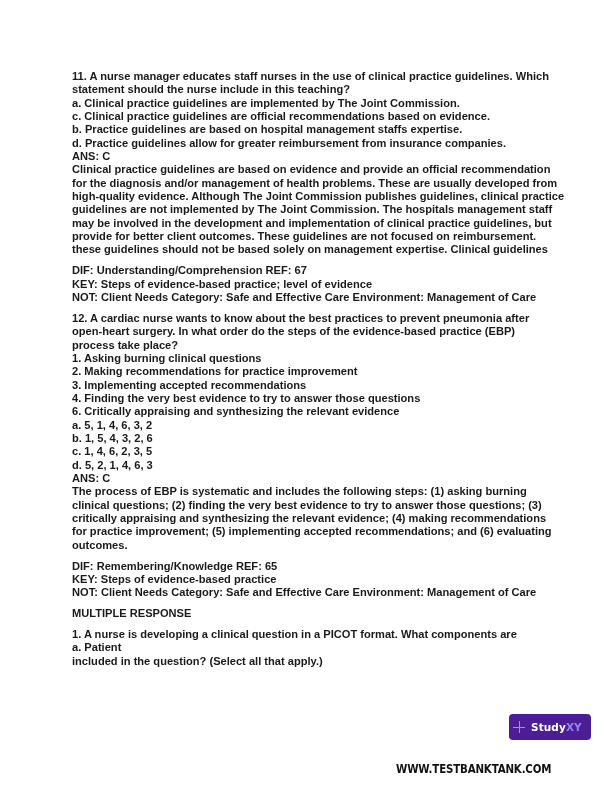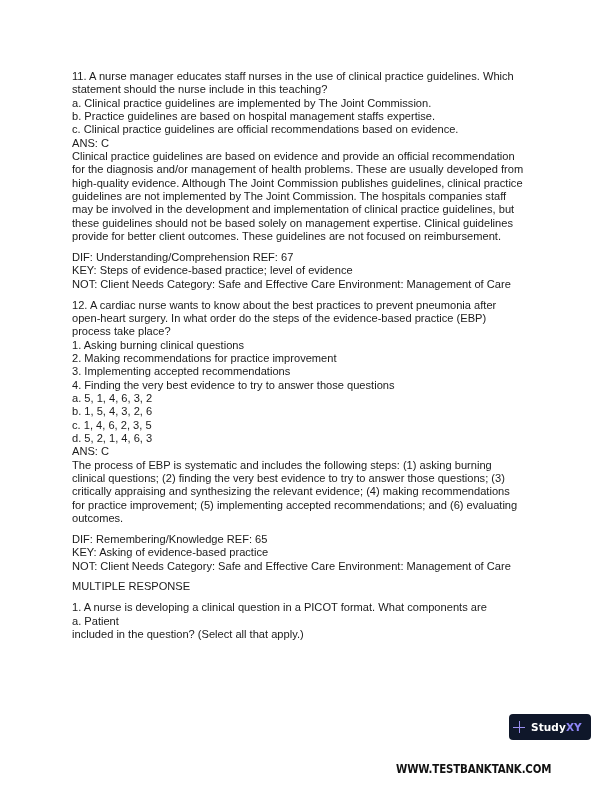--- a/index.html
+++ b/index.html
@@ -16,29 +16,29 @@
       color: #1a1a1a;
     }
     .page {
       position: absolute;
       left: 72px;
       top: 70px;
       width: 480px;
       font-size: 11.1px;
       line-height: 13.35px;
     }
-    .line { white-space: nowrap; display: block; }
+    .line { white-space: nowrap; display: block; font-weight: bold; }
     .gap { height: 7.5px; }
     .watermark {
       position: absolute;
       left: 509px;
       top: 714px;
       width: 82px;
       height: 26px;
-      background: #0f172a;
+      background: #4c1d95;
       border-radius: 4px;
       display: flex;
       align-items: center;
       box-sizing: border-box;
       padding-left: 4px;
     }
     .plus-icon {
       width: 12px;
       height: 12px;
       position: relative;
@@ -74,59 +74,61 @@
   </style>
 </head>
 <body>
 
 <div class="page">
 
   <div>
     <span class="line">11. A nurse manager educates staff nurses in the use of clinical practice guidelines. Which</span>
     <span class="line">statement should the nurse include in this teaching?</span>
     <span class="line">a. Clinical practice guidelines are implemented by The Joint Commission.</span>
+    <span class="line">c. Clinical practice guidelines are official recommendations based on evidence.</span>
     <span class="line">b. Practice guidelines are based on hospital management staffs expertise.</span>
-    <span class="line">c. Clinical practice guidelines are official recommendations based on evidence.</span>
+    <span class="line">d. Practice guidelines allow for greater reimbursement from insurance companies.</span>
     <span class="line">ANS: C</span>
     <span class="line">Clinical practice guidelines are based on evidence and provide an official recommendation</span>
     <span class="line">for the diagnosis and/or management of health problems. These are usually developed from</span>
     <span class="line">high-quality evidence. Although The Joint Commission publishes guidelines, clinical practice</span>
-    <span class="line">guidelines are not implemented by The Joint Commission. The hospitals companies staff</span>
+    <span class="line">guidelines are not implemented by The Joint Commission. The hospitals management staff</span>
     <span class="line">may be involved in the development and implementation of clinical practice guidelines, but</span>
+    <span class="line">provide for better client outcomes. These guidelines are not focused on reimbursement.</span>
     <span class="line">these guidelines should not be based solely on management expertise. Clinical guidelines</span>
-    <span class="line">provide for better client outcomes. These guidelines are not focused on reimbursement.</span>
     <div class="gap"></div>
     <span class="line">DIF: Understanding/Comprehension REF: 67</span>
     <span class="line">KEY: Steps of evidence-based practice; level of evidence</span>
     <span class="line">NOT: Client Needs Category: Safe and Effective Care Environment: Management of Care</span>
   </div>
 
   <div class="gap"></div>
 
   <div>
     <span class="line">12. A cardiac nurse wants to know about the best practices to prevent pneumonia after</span>
     <span class="line">open-heart surgery. In what order do the steps of the evidence-based practice (EBP)</span>
     <span class="line">process take place?</span>
     <span class="line">1. Asking burning clinical questions</span>
     <span class="line">2. Making recommendations for practice improvement</span>
     <span class="line">3. Implementing accepted recommendations</span>
     <span class="line">4. Finding the very best evidence to try to answer those questions</span>
+    <span class="line">6. Critically appraising and synthesizing the relevant evidence</span>
     <span class="line">a. 5, 1, 4, 6, 3, 2</span>
     <span class="line">b. 1, 5, 4, 3, 2, 6</span>
     <span class="line">c. 1, 4, 6, 2, 3, 5</span>
     <span class="line">d. 5, 2, 1, 4, 6, 3</span>
     <span class="line">ANS: C</span>
     <span class="line">The process of EBP is systematic and includes the following steps: (1) asking burning</span>
     <span class="line">clinical questions; (2) finding the very best evidence to try to answer those questions; (3)</span>
     <span class="line">critically appraising and synthesizing the relevant evidence; (4) making recommendations</span>
     <span class="line">for practice improvement; (5) implementing accepted recommendations; and (6) evaluating</span>
     <span class="line">outcomes.</span>
     <div class="gap"></div>
     <span class="line">DIF: Remembering/Knowledge REF: 65</span>
-    <span class="line">KEY: Asking of evidence-based practice</span>
+    <span class="line">KEY: Steps of evidence-based practice</span>
     <span class="line">NOT: Client Needs Category: Safe and Effective Care Environment: Management of Care</span>
   </div>
 
   <div class="gap"></div>
 
   <span class="line">MULTIPLE RESPONSE</span>
 
   <div class="gap"></div>
 
   <div>

